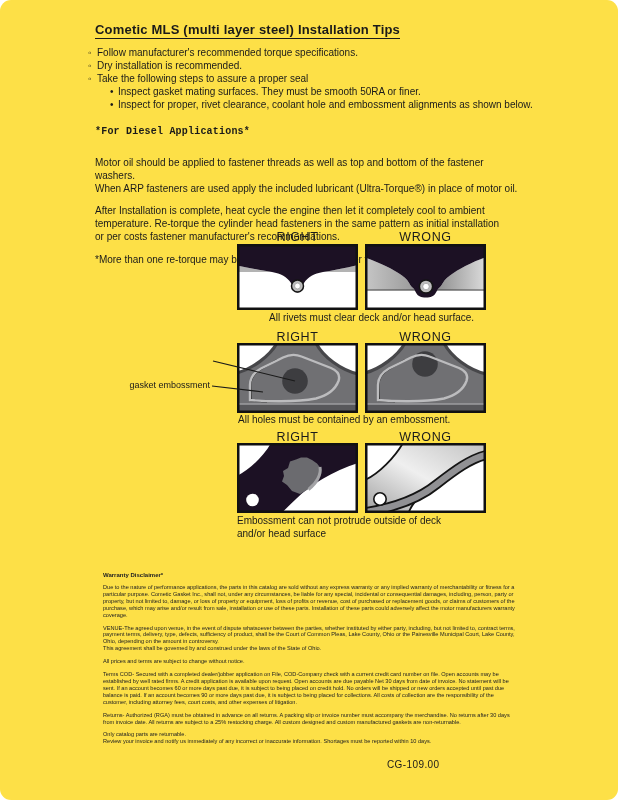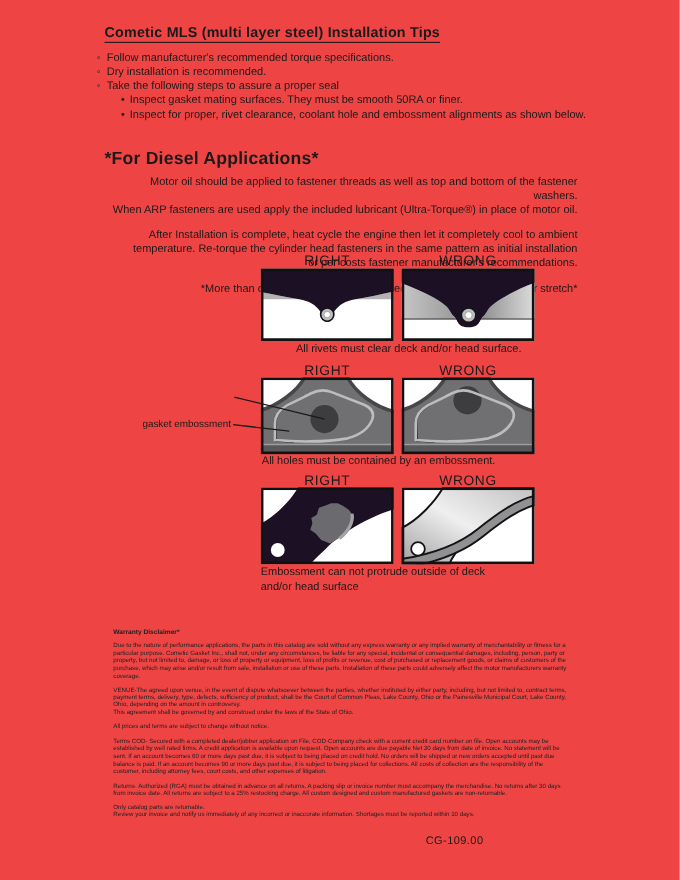--- a/index.html
+++ b/index.html
@@ -1,29 +1,29 @@
 <!DOCTYPE html>
 <html><head>
 <meta charset="utf-8">
 <style>
   html,body{margin:0;padding:0;background:#ffffff;}
-  .page{position:relative;width:618px;height:800px;background:#ef4444;overflow:hidden;
-        font-family:"Liberation Sans", sans-serif;color:#1a1a1a;}
+  .page{position:relative;width:618px;height:800px;background:#fde047;overflow:hidden;
+        font-family:"Liberation Sans", sans-serif;color:#1a1a1a;border-radius:11px;}
 
   
   .content{position:absolute;left:88px;top:14px;width:460px;}
   .title{display:inline-block;margin:8px 0 0 7px;font-size:13px;font-weight:bold;
          border-bottom:1.6px solid #1a1a1a;padding-bottom:1px;letter-spacing:0.2px;}
   .bullets{list-style:none;margin:7px 0 0 0;padding:0;font-size:10px;line-height:13px;}
   .bullets li{white-space:nowrap;}
   .b::before{content:"◦";display:inline-block;width:9px;font-size:10px;}
   .sub{padding-left:22px;}
   .sub::before{content:"•";display:inline-block;width:8px;font-size:10px;}
-  .diesel-heading{margin:25px 0 0 7px;font-size:16px;font-weight:bold;letter-spacing:0.2px;}
-  .body{font-size:10px;line-height:12.8px;margin:6px 0 0 7px;width:430px;white-space:pre-line;text-align:right;}
+  .diesel-heading{margin:15px 0 0 7px;font-size:10px;font-weight:bold;letter-spacing:0.2px;font-family:Liberation Mono, monospace;}
+  .body{font-size:10px;line-height:12.8px;margin:20px 0 0 7px;width:430px;white-space:pre-line;}
   .body + .body{margin-top:10px;}
 
   
   .fig-label{position:absolute;width:121px;text-align:center;font-size:12.5px;letter-spacing:0.6px;}
   .box{position:absolute;width:121px;}
   .box svg{display:block;}
   .caption{position:absolute;font-size:10px;line-height:12.5px;white-space:pre-line;}
   .ann{position:absolute;width:100px;text-align:right;font-size:9px;line-height:10px;white-space:pre-line;}
   .pointer-overlay{position:absolute;left:110px;top:340px;width:200px;height:60px;}
 

